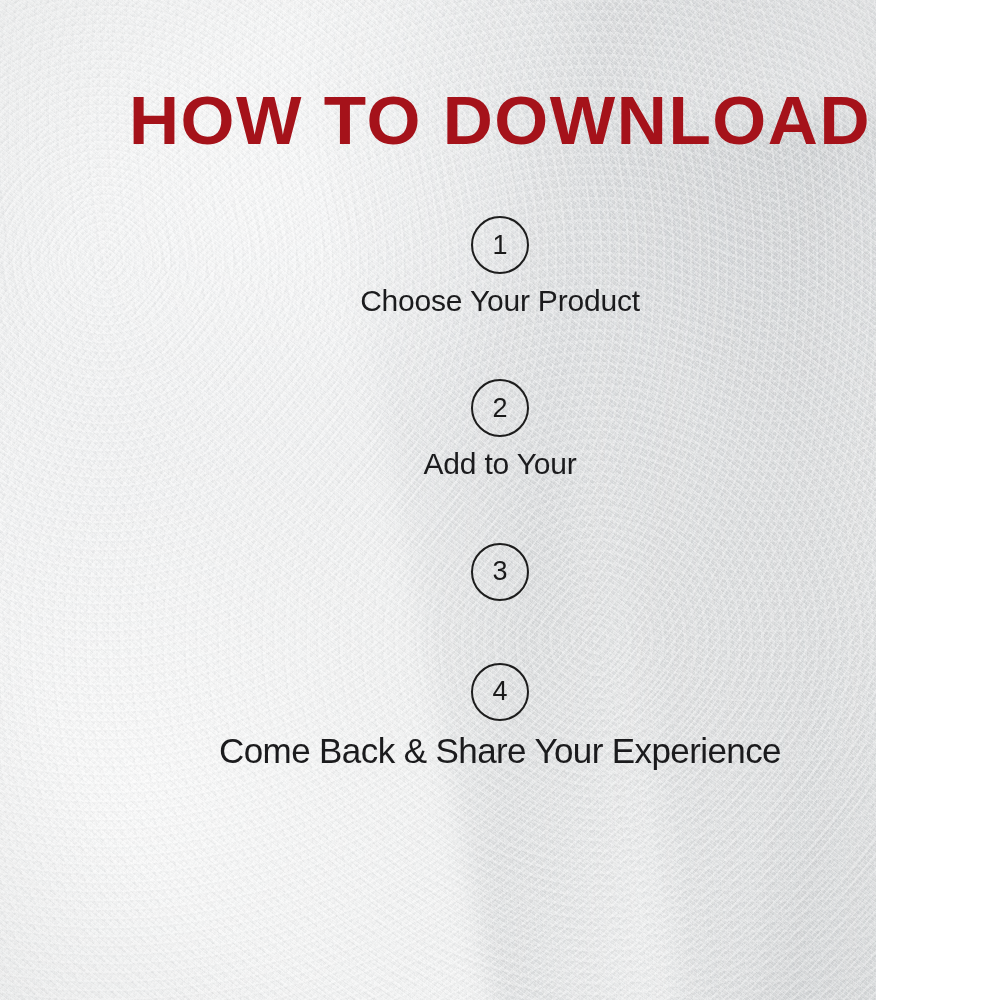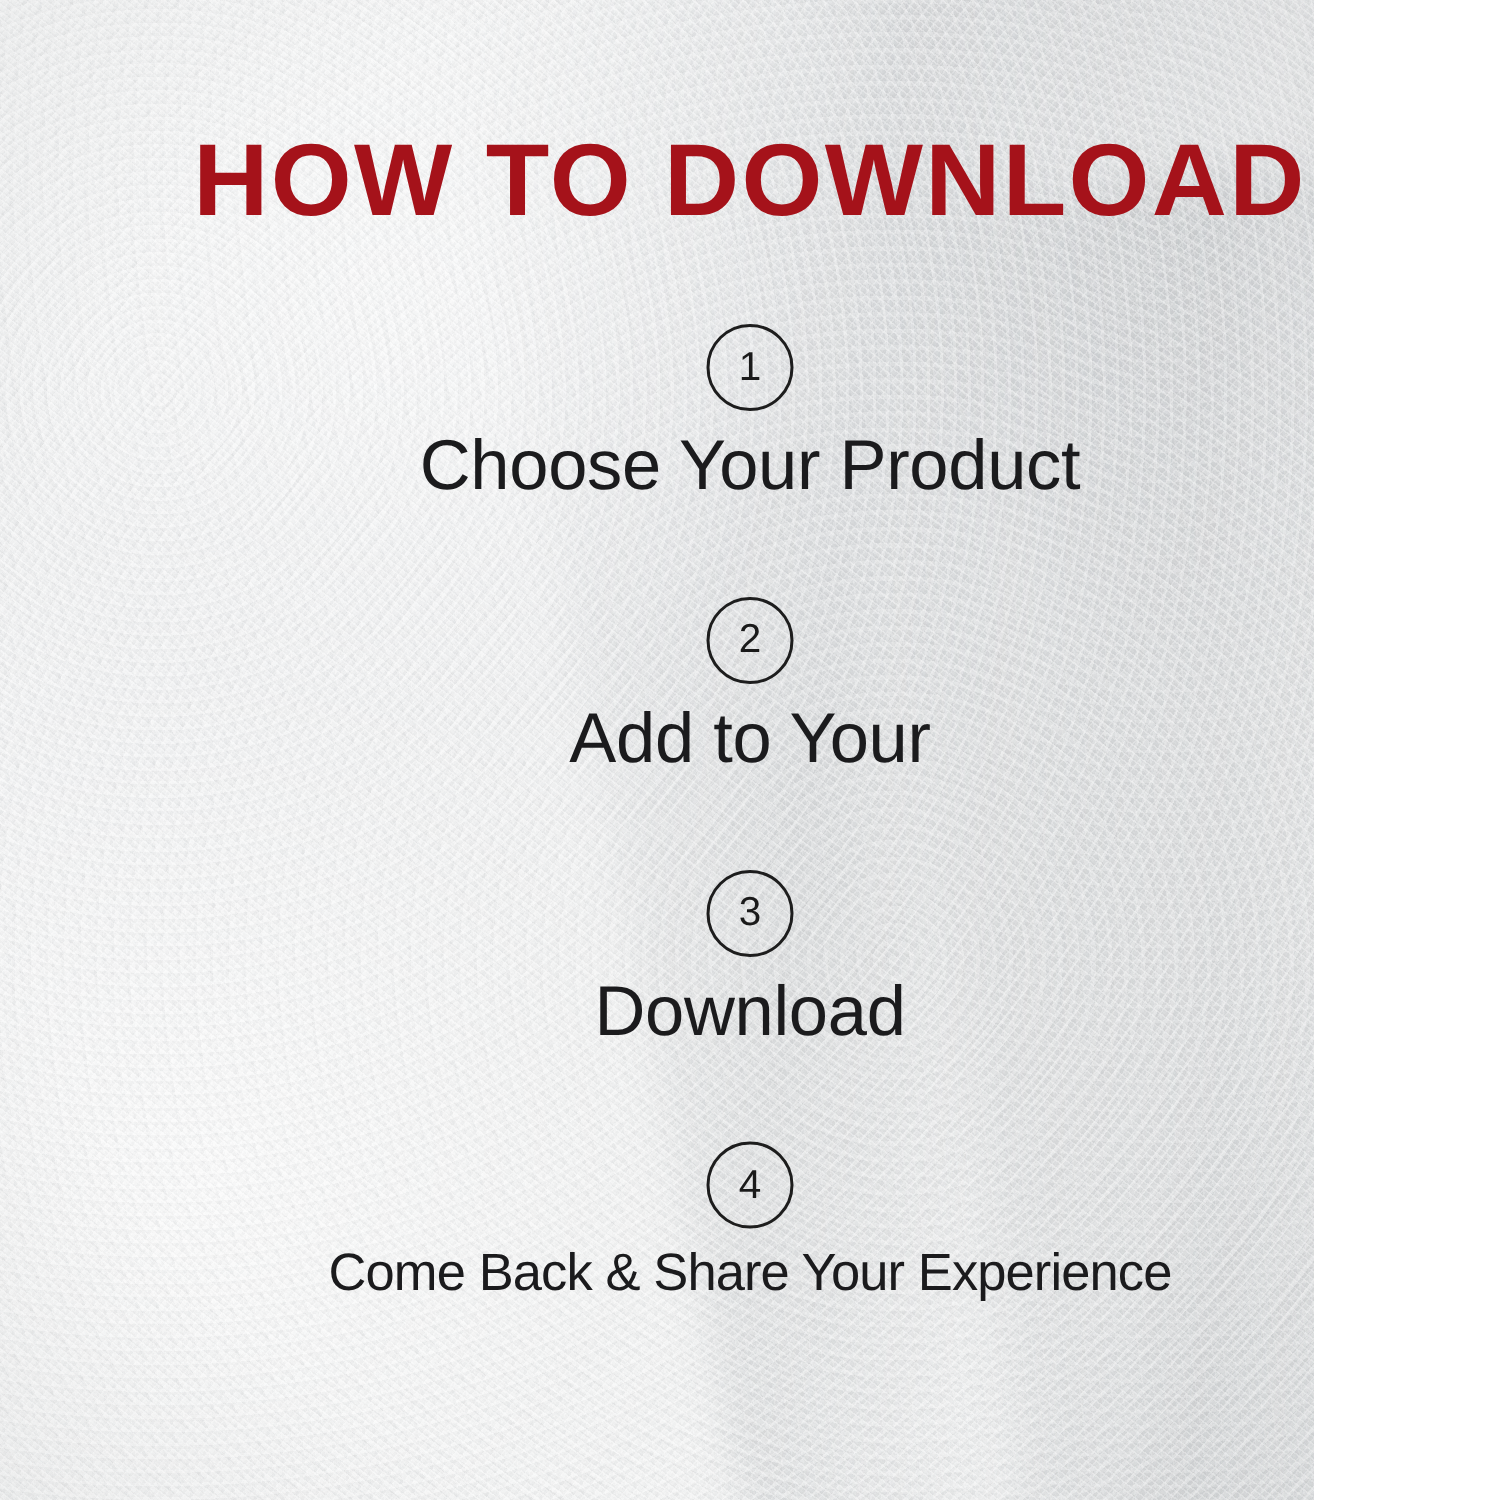--- a/index.html
+++ b/index.html
@@ -175,21 +175,21 @@
     color: #1a1a1a;
     line-height: 1;
     letter-spacing: 0;
     transform: translateY(-0.5px);
   }
 
   .step-label {
     margin-top: 11px;
     font-family: "Liberation Sans", sans-serif;
     font-weight: 400;
-    font-size: 47px;
+    font-size: 30px;
     line-height: 1.08;
     color: #1b1b1d;
     letter-spacing: -0.2px;
     white-space: nowrap;
   }
 
   .step-label.wide {
     font-size: 35px;
     letter-spacing: -0.6px;
   }
@@ -225,21 +225,20 @@
         <div class="step-badge">
           <span class="step-number">2</span>
         </div>
         <div class="step-label">Add to Your</div>
       </div>
 
       <div class="step">
         <div class="step-badge">
           <span class="step-number">3</span>
         </div>
-        <div class="step-label">Download</div>
       </div>
 
       <div class="step">
         <div class="step-badge">
           <span class="step-number">4</span>
         </div>
         <div class="step-label wide">Come Back &amp; Share Your Experience</div>
       </div>
 
     </div>

